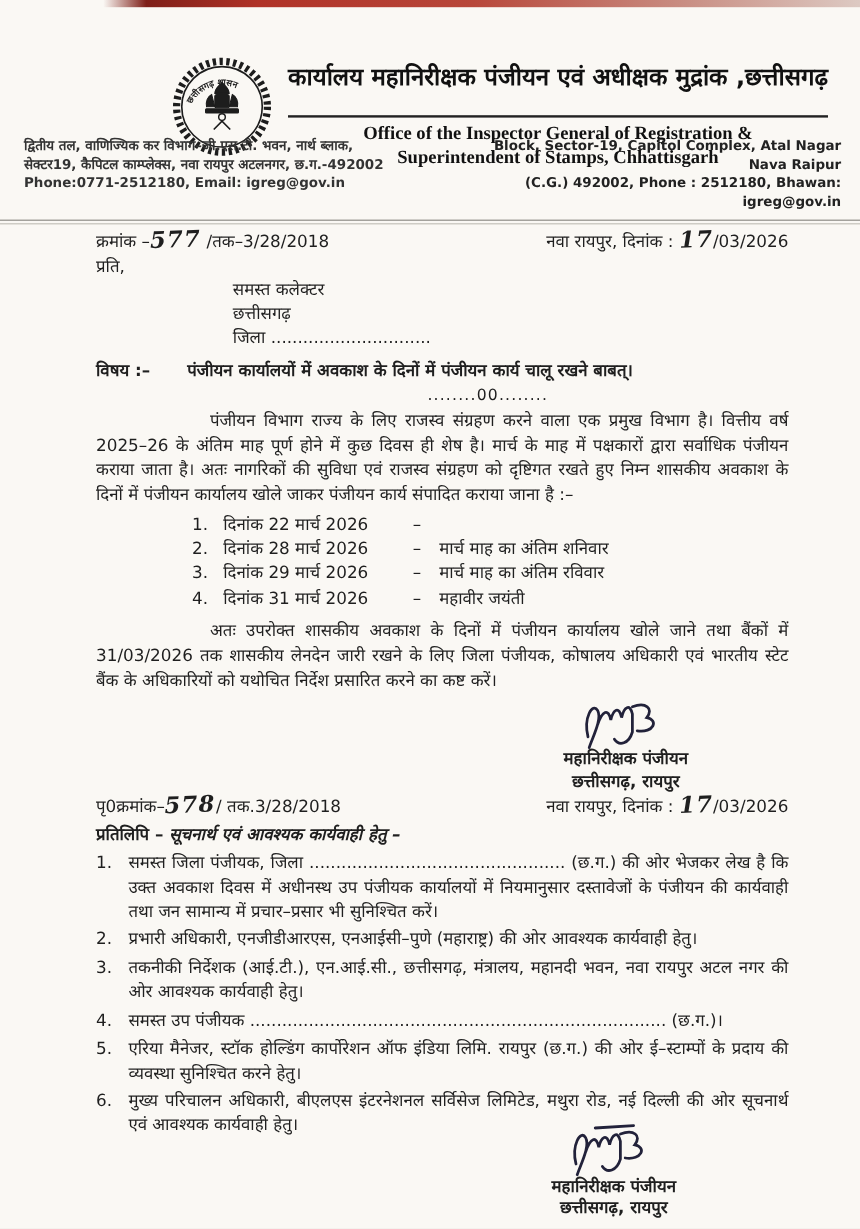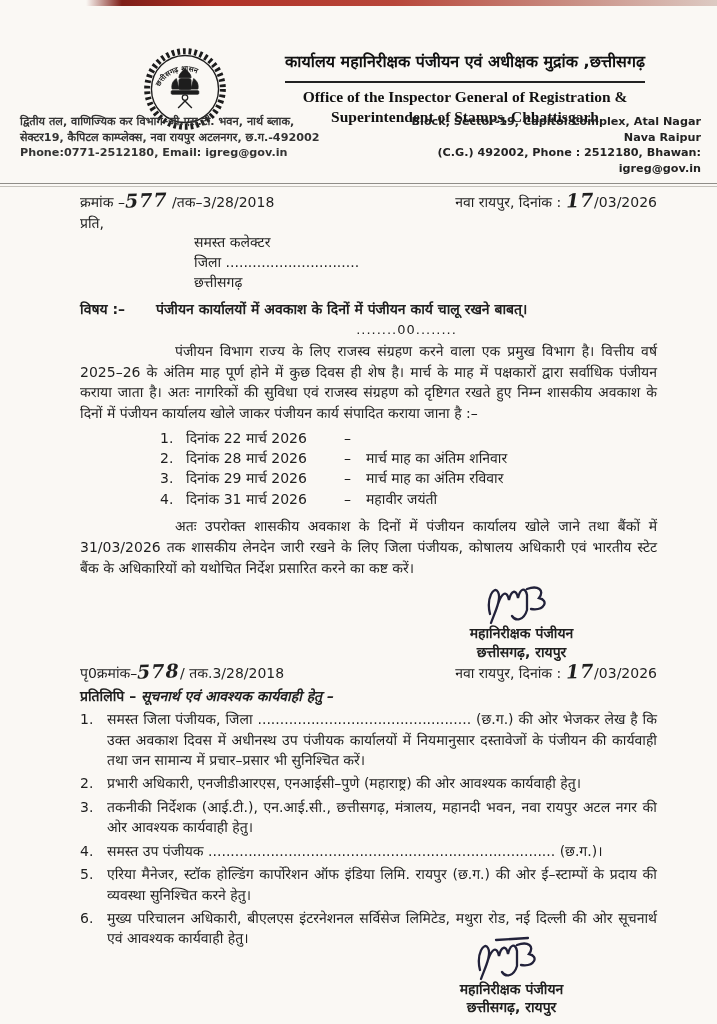--- a/index.html
+++ b/index.html
@@ -7,22 +7,22 @@
     position:relative;width:717px;height:1024px;margin:0 auto;
     background:#faf8f4;color:#1f1f1f;overflow:hidden;
     font-family:"DejaVu Sans",sans-serif;
     border-right:1px solid #d8d4cd;
   }
   .top-strip{position:absolute;top:0;left:0;right:0;height:6px;
     background:linear-gradient(90deg,#faf8f4 0%,#faf8f4 12%,#7e1f18 17%,#b03227 30%,#b8473a 55%,#c98f84 80%,#ddcac3 100%);}
   
   .emblem{position:absolute;left:142px;top:44px;width:86px;height:90px;}
   .header-text{position:absolute;left:224px;top:50px;width:482px;text-align:center;}
-  .title-hi{display:inline-block;font-size:16px;font-weight:bold;color:#111;
-    border-bottom:2px solid #222;padding-bottom:9px;white-space:nowrap;}
+  .title-hi{display:inline-block;font-size:20px;font-weight:bold;color:#111;
+    border-bottom:2px solid #222;padding-bottom:19px;white-space:nowrap;}
   .title-en{font-family:"Liberation Serif",serif;font-weight:bold;font-size:15.5px;
     line-height:1.3;margin-top:4px;color:#111;}
   .addr-row{position:absolute;top:114px;left:20px;width:681px;display:flex;justify-content:space-between;}
   .addr-hi{width:360px;font-size:11.2px;font-weight:bold;color:#333;line-height:1.4;}
   .addr-en{width:312px;font-size:11.2px;font-weight:bold;color:#222;line-height:1.4;text-align:right;}
   .rule{position:absolute;top:183px;left:0;width:717px;height:2px;
     border-top:1px solid #8f8d88;border-bottom:1px solid #c4c1ba;}
   
   .content{position:absolute;top:191px;left:80px;width:577px;font-size:14px;line-height:1.48;}
   .row-between{display:flex;justify-content:space-between;align-items:baseline;}
@@ -105,22 +105,22 @@
         <span>क्रमांक –</span><span class="hw">577</span><span> /तक–3/28/2018</span>
       </div>
       <div>
         <span>नवा रायपुर, दिनांक : </span><span class="hw">17</span><span>/03/2026</span>
       </div>
     </div>
 
     <div>प्रति,</div>
     <div class="addressee">
       <div>समस्त कलेक्टर</div>
+      <div>छत्तीसगढ़</div>
       <div>जिला ..............................</div>
-      <div>छत्तीसगढ़</div>
     </div>
 
     <div class="subject-row">
       <div class="subject-label">विषय :–</div>
       <div class="subject-text">पंजीयन कार्यालयों में अवकाश के दिनों में पंजीयन कार्य चालू रखने बाबत्।</div>
     </div>
     <div class="sep">........00........</div>
 
     <div class="para">पंजीयन विभाग राज्य के लिए राजस्व संग्रहण करने वाला एक प्रमुख विभाग है। वित्तीय वर्ष 2025–26 के अंतिम माह पूर्ण होने में कुछ दिवस ही शेष है। मार्च के माह में पक्षकारों द्वारा सर्वाधिक पंजीयन कराया जाता है। अतः नागरिकों की सुविधा एवं राजस्व संग्रहण को दृष्टिगत रखते हुए निम्न शासकीय अवकाश के दिनों में पंजीयन कार्यालय खोले जाकर पंजीयन कार्य संपादित कराया जाना है :–</div>
 

